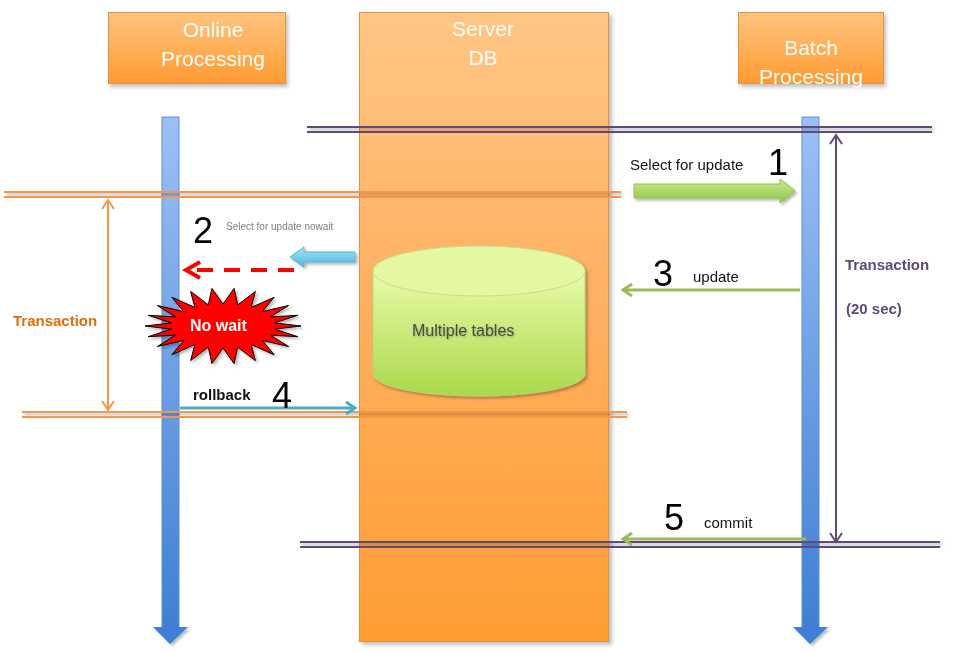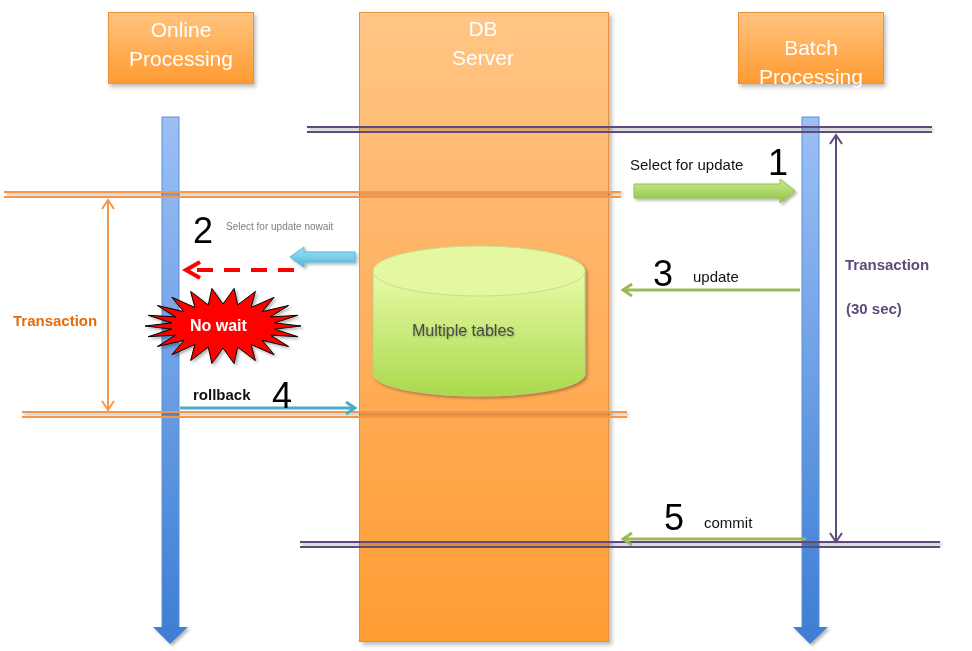--- a/index.html
+++ b/index.html
@@ -30,25 +30,25 @@
   .tx-orange { font-size: 15px; font-weight: bold; color: #e46c0a; }
   .tx-purple { font-size: 15px; font-weight: bold; color: #604a7b; }
   .cyl-label { font-size: 16px; color: #4a4a4a; text-shadow: 1px 1px 2px rgba(0,0,0,0.25); }
   .nowait { font-size: 16px; font-weight: bold; color: #fff; }
 </style>
 </head>
 <body>
 
 <div class="db-col"></div>
 <div class="db-title">
+  <span class="line">Server</span>
   <span class="line">DB</span>
-  <span class="line">Server</span>
 </div>
 
-<div class="header-box orange-box" style="left:108px; top:12px; width:144px; height:70px; padding-top:0;">
+<div class="header-box orange-box" style="left:108px; top:12px; width:144px; height:70px; padding-top:0;padding-left:32px;">
   <span class="line" style="margin-top:2px">Online</span>
   <span class="line">Processing</span>
 </div>
 <div class="header-box orange-box" style="left:738px; top:12px; width:144px; height:70px;">
   <span class="line" style="margin-top:20px">Batch</span>
   <span class="line">Processing</span>
 </div>
 
 <svg class="overlay" width="972" height="651" viewBox="0 0 972 651">
   <defs>
@@ -165,13 +165,13 @@
 
 <div class="label num" style="left:664px; top:500px;">5</div>
 <div class="label msg" style="left:704px; top:514px;">commit</div>
 
 <div class="label cyl-label" style="left:412px; top:322px;">Multiple tables</div>
 
 <div class="label nowait" style="left:190px; top:317px;">No wait</div>
 
 <div class="label tx-orange" style="left:13px; top:312px;">Transaction</div>
 <div class="label tx-purple" style="left:845px; top:256px;">Transaction</div>
-<div class="label tx-purple" style="left:846px; top:300px;">(30 sec)</div>
+<div class="label tx-purple" style="left:846px; top:300px;">(20 sec)</div>
 
 </body></html>

